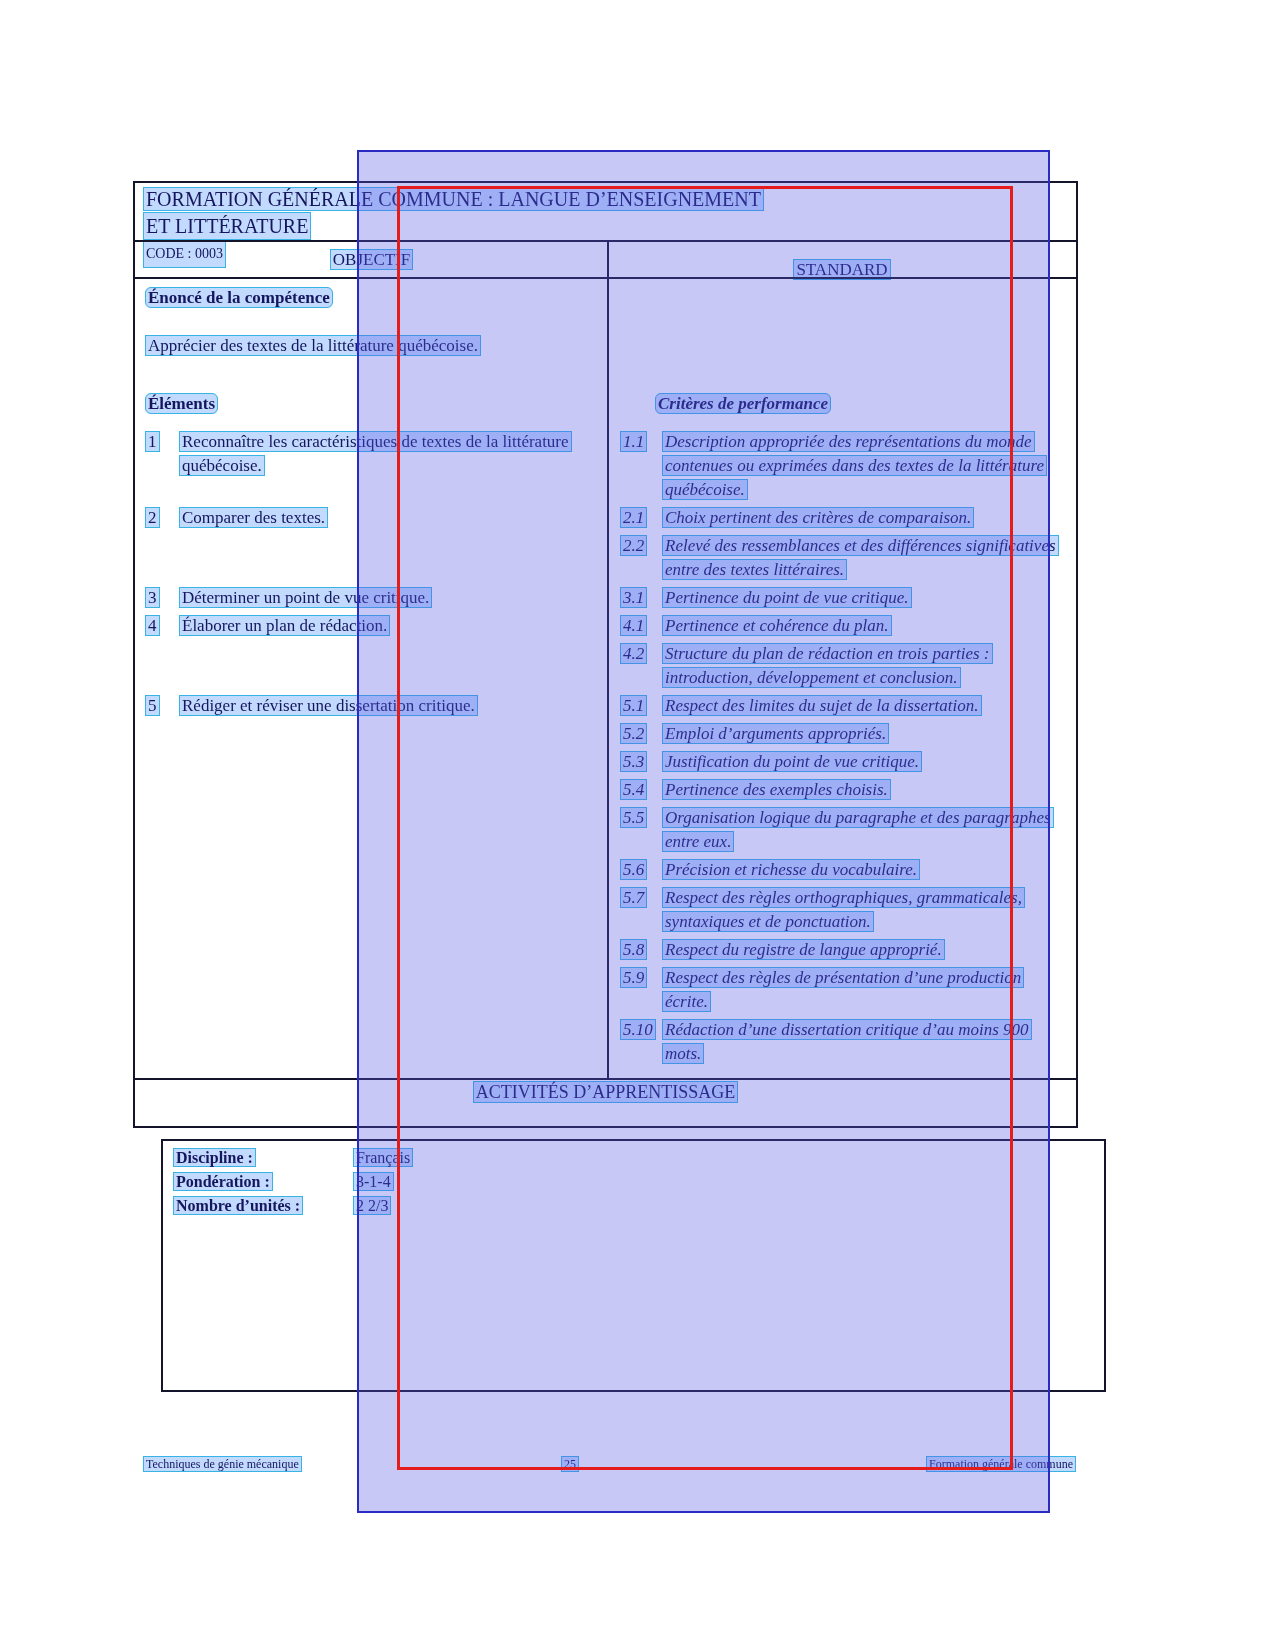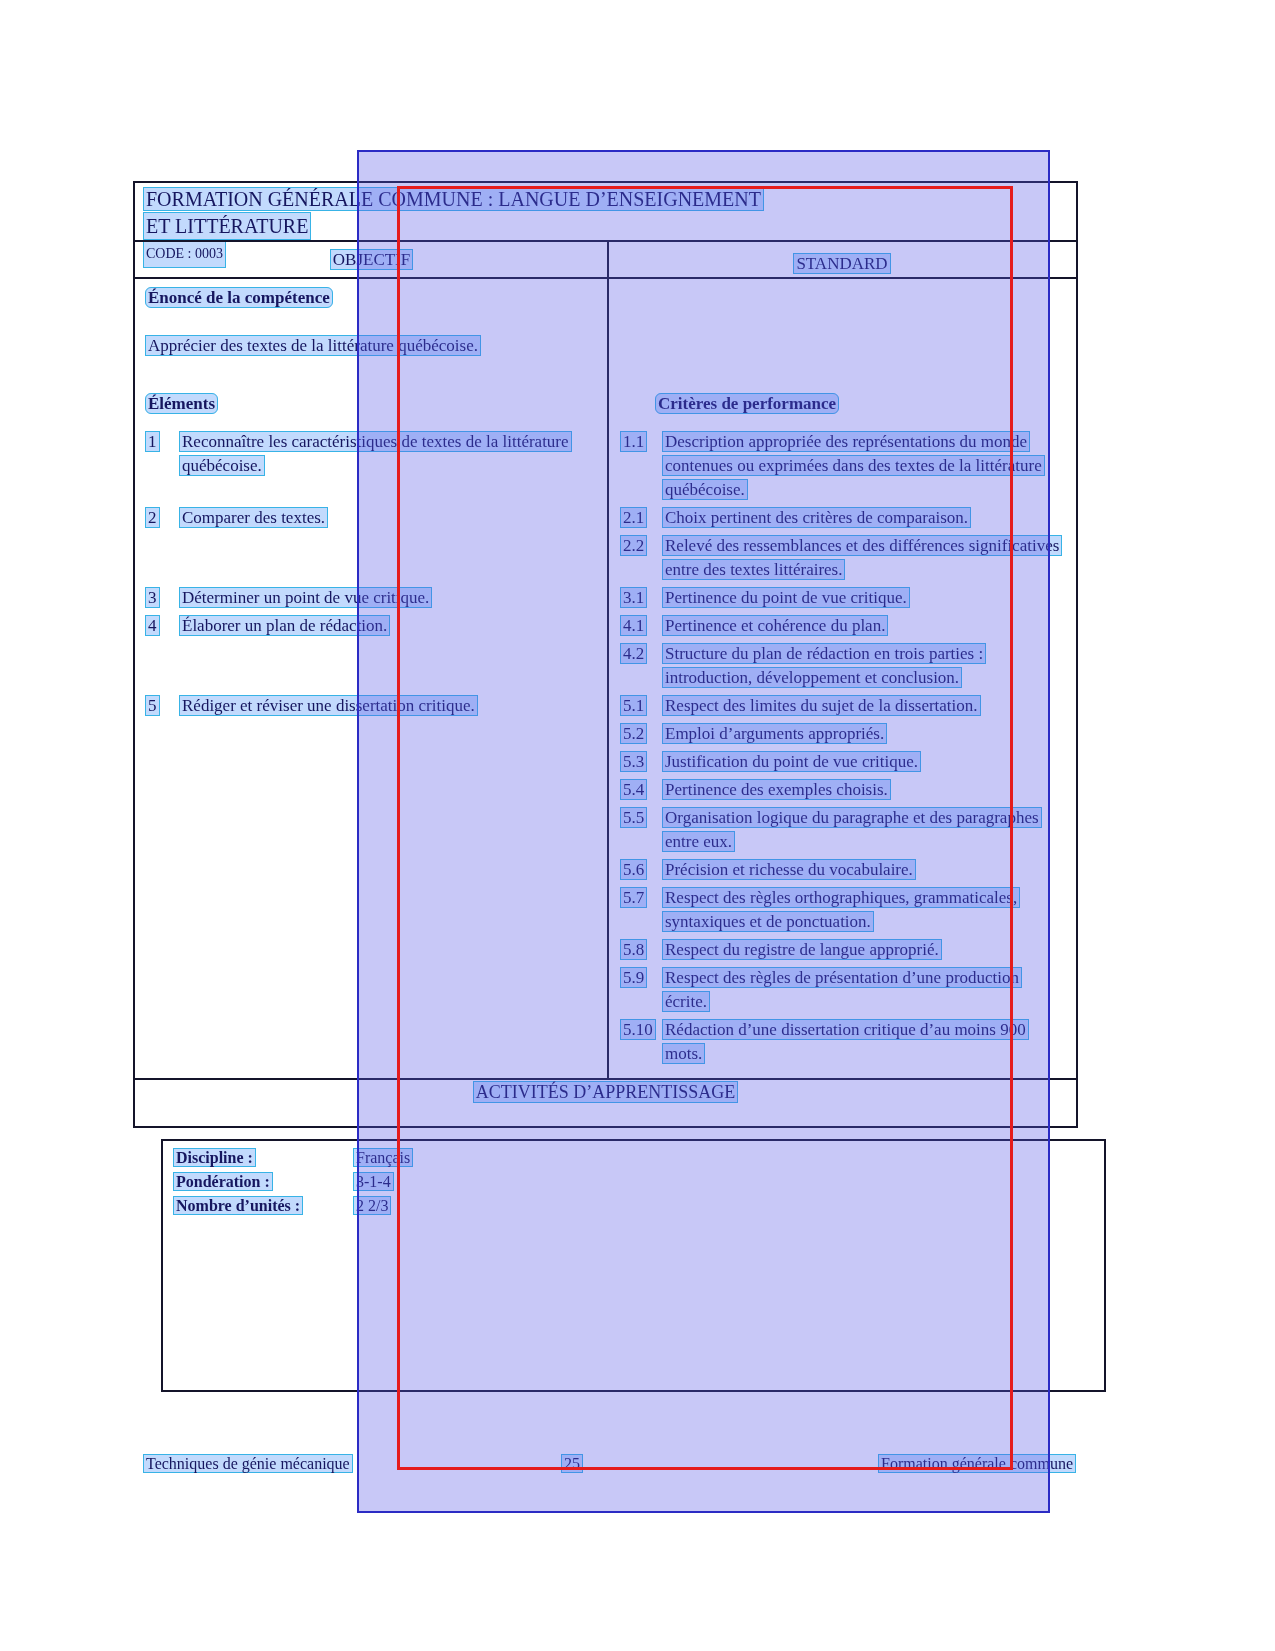--- a/index.html
+++ b/index.html
@@ -24,50 +24,50 @@
   .doc-table {
     position:absolute; left:133px; top:181px; width:945px;
     border:2px solid #14142a; background:transparent;
   }
   .title-sec { height:57px; padding:3px 8px 0 8px; font-size:20px; line-height:26px; }
   .title-line2 { display:flex; justify-content:space-between; align-items:baseline;flex-direction:column; }
   .code { font-size:14px; }
 
   .colheads { position:relative; height:37px; border-top:2px solid #14142a; display:flex; font-size:17px; }
   .colheads .ch-left  { width:473px; text-align:center; padding-top:6px; }
-  .colheads .ch-right { flex:1; text-align:center; padding-top:10px; }
+  .colheads .ch-right { flex:1; text-align:center; padding-top:16px; }
   .vline::before {
     content:""; position:absolute; left:472px; top:0; bottom:0; width:2px; background:#14142a;
   }
 
   .tbody { position:relative; height:801px; border-top:2px solid #14142a; padding-top:7px; overflow:hidden; }
   .row { display:grid; grid-template-columns:473px 1fr; align-items:start; }
   .cl { padding:0 8px 0 10px; }
-  .cr { padding:0 8px 0 12px; }
+  .cr { padding:0 8px 0 12px;font-style:italic; }
   .mb24 { margin-bottom:24px; }
   .mb34 { margin-bottom:34px; }
   .mb14 { margin-bottom:14px;gap:35px; }
 
   .el, .crit { display:flex; align-items:flex-start; margin-bottom:4px; }
   .el .num  { flex:0 0 34px; }
   .crit .num { flex:0 0 42px; }
   .txt { flex:1; }
 
   .activites-sec { height:48px; border-top:2px solid #14142a; text-align:center; padding-top:0; font-size:18px; }
 
   
   .details-box {
     position:absolute; left:133px; top:1139px; width:945px; height:253px;
     border:2px solid #14142a; padding:5px 10px; font-size:16px; line-height:24px;margin-left:28px;
   }
   .detail-row { display:flex; }
   .detail-label { width:180px; font-weight:bold; }
 
   
-  .footer { position:absolute; left:133px; top:1452px; width:945px; height:24px; font-size:16px; }
+  .footer { position:absolute; left:133px; top:1452px; width:945px; height:24px; font-size:12px; }
   .footer .f-left   { position:absolute; left:10px; top:0; }
   .footer .f-center { position:absolute; left:428px; top:0; }
   .footer .f-right  { position:absolute; right:2px; top:0; }
 
   
   .overlay-blue {
     position:absolute; left:357px; top:150px; width:693px; height:1363px;
     background:rgba(88,88,232,0.33);
     border:2px solid #2b2bc4;
     pointer-events:none;

